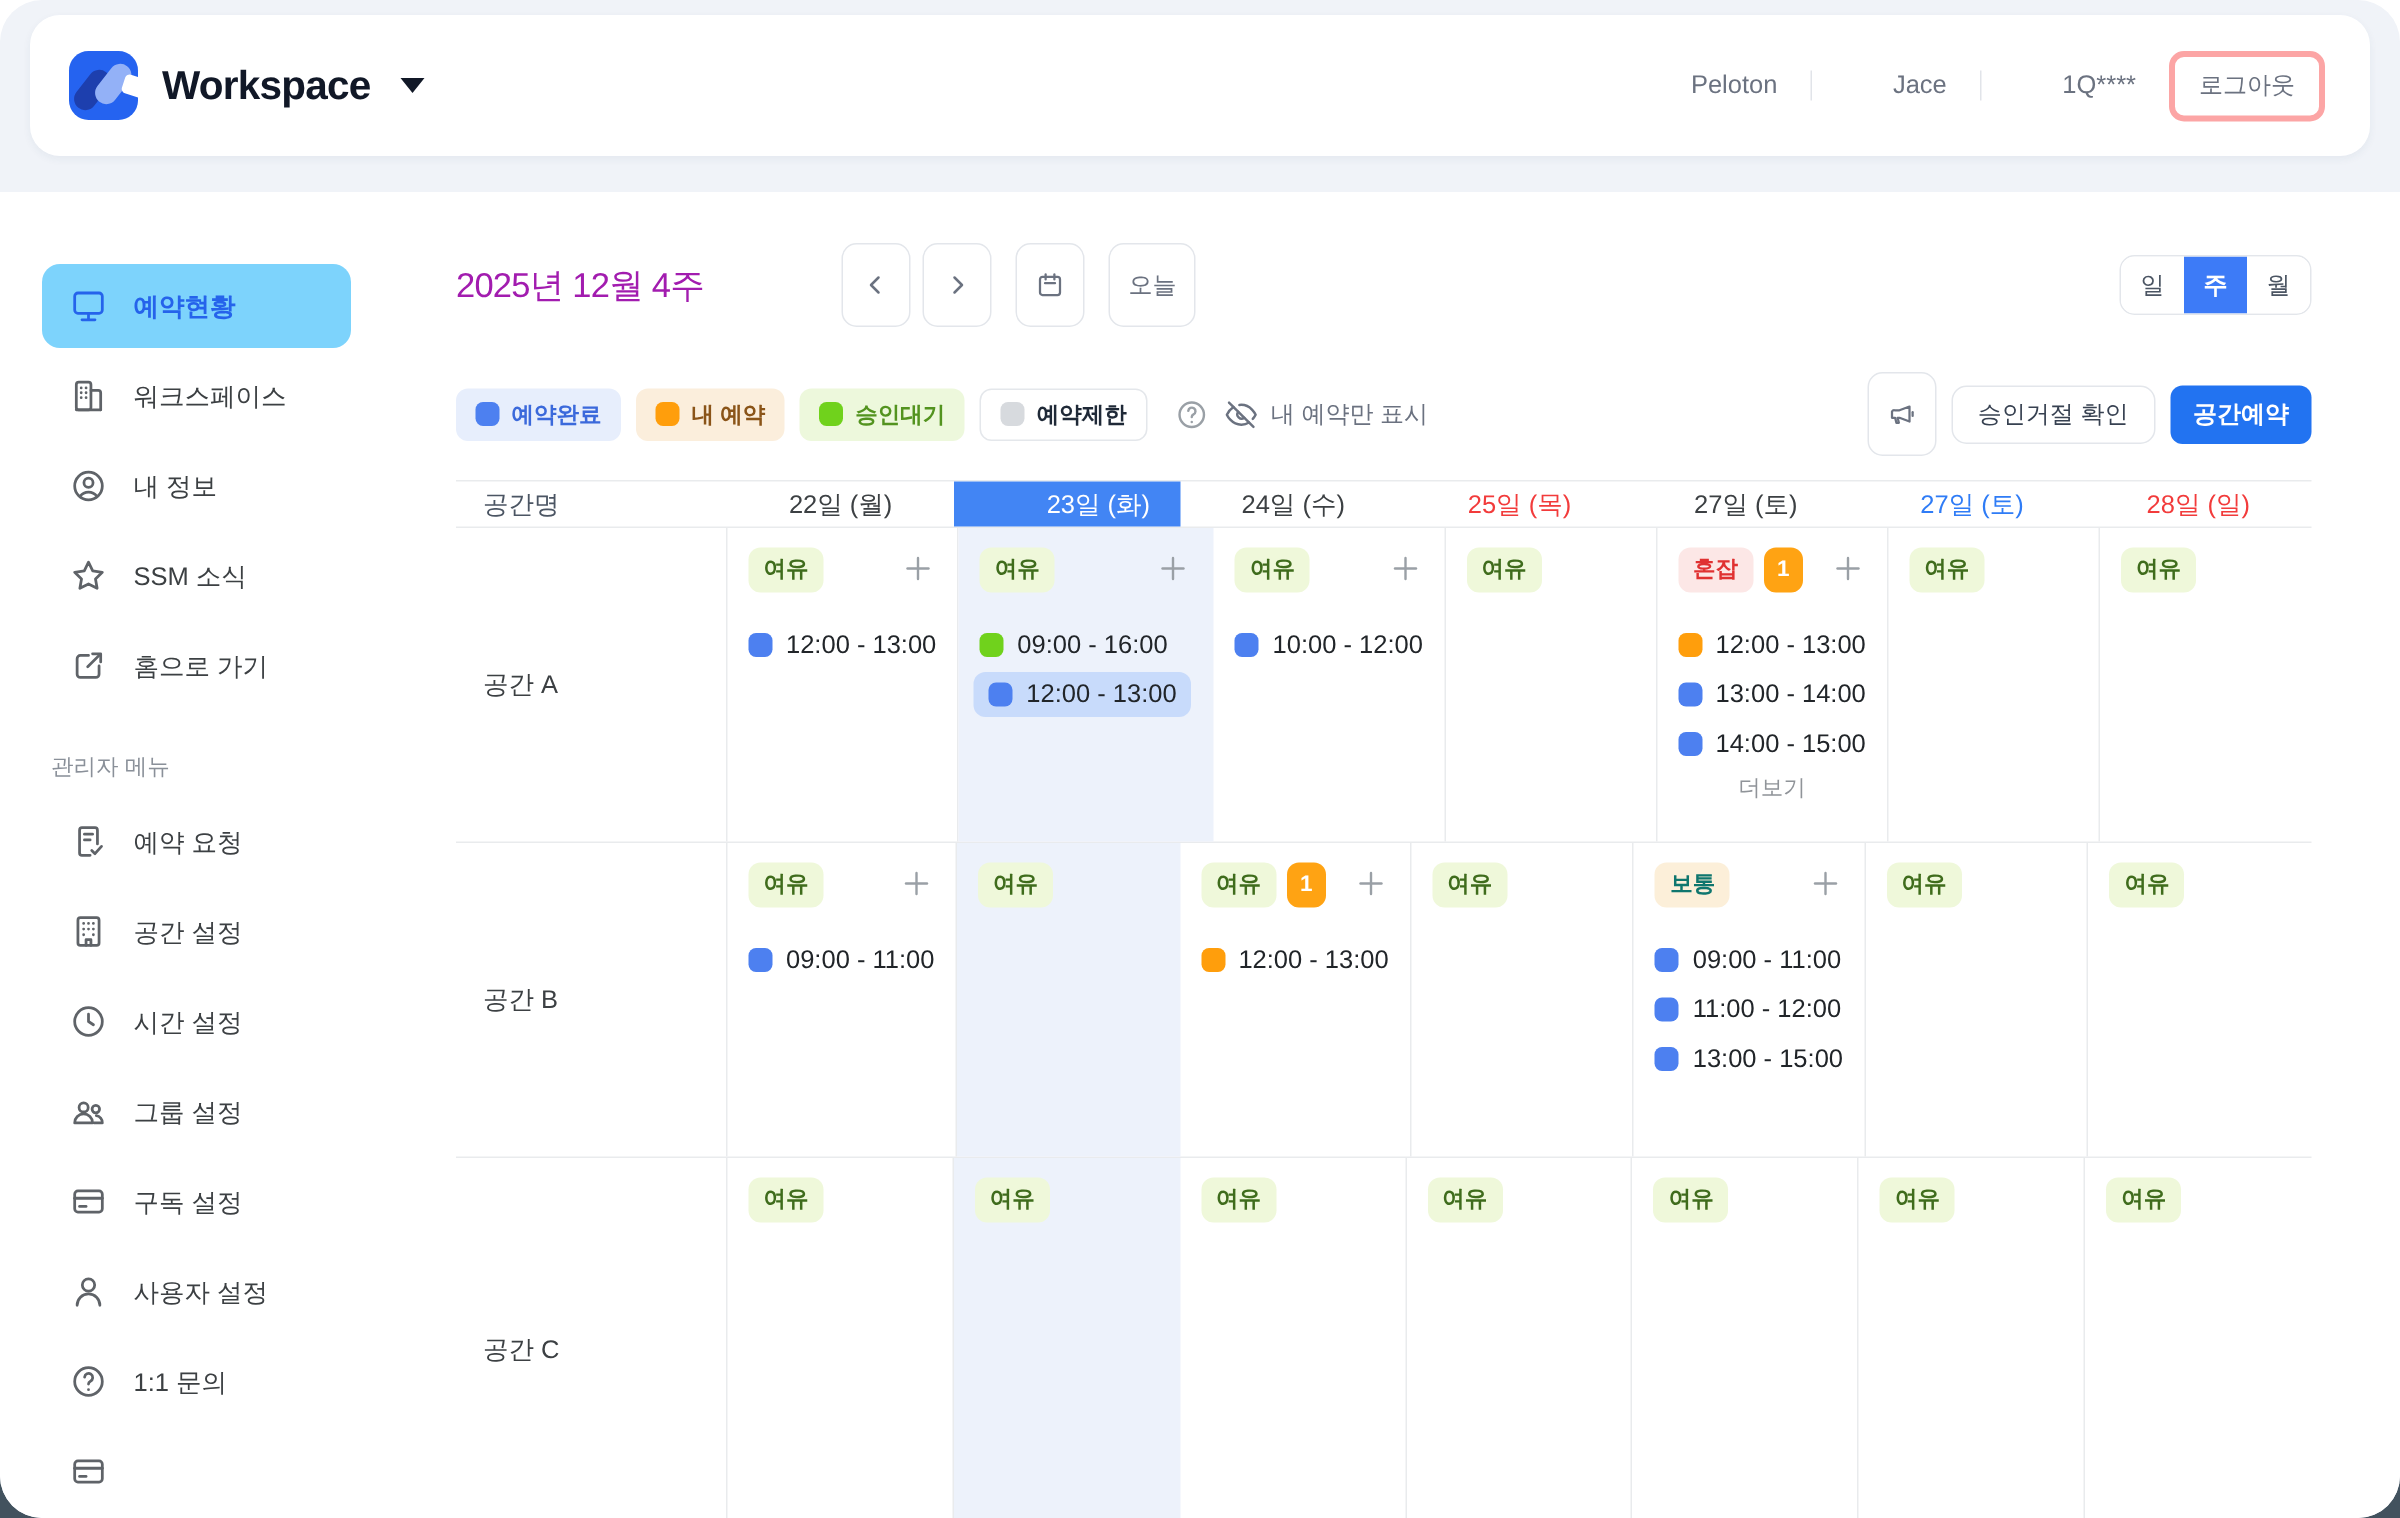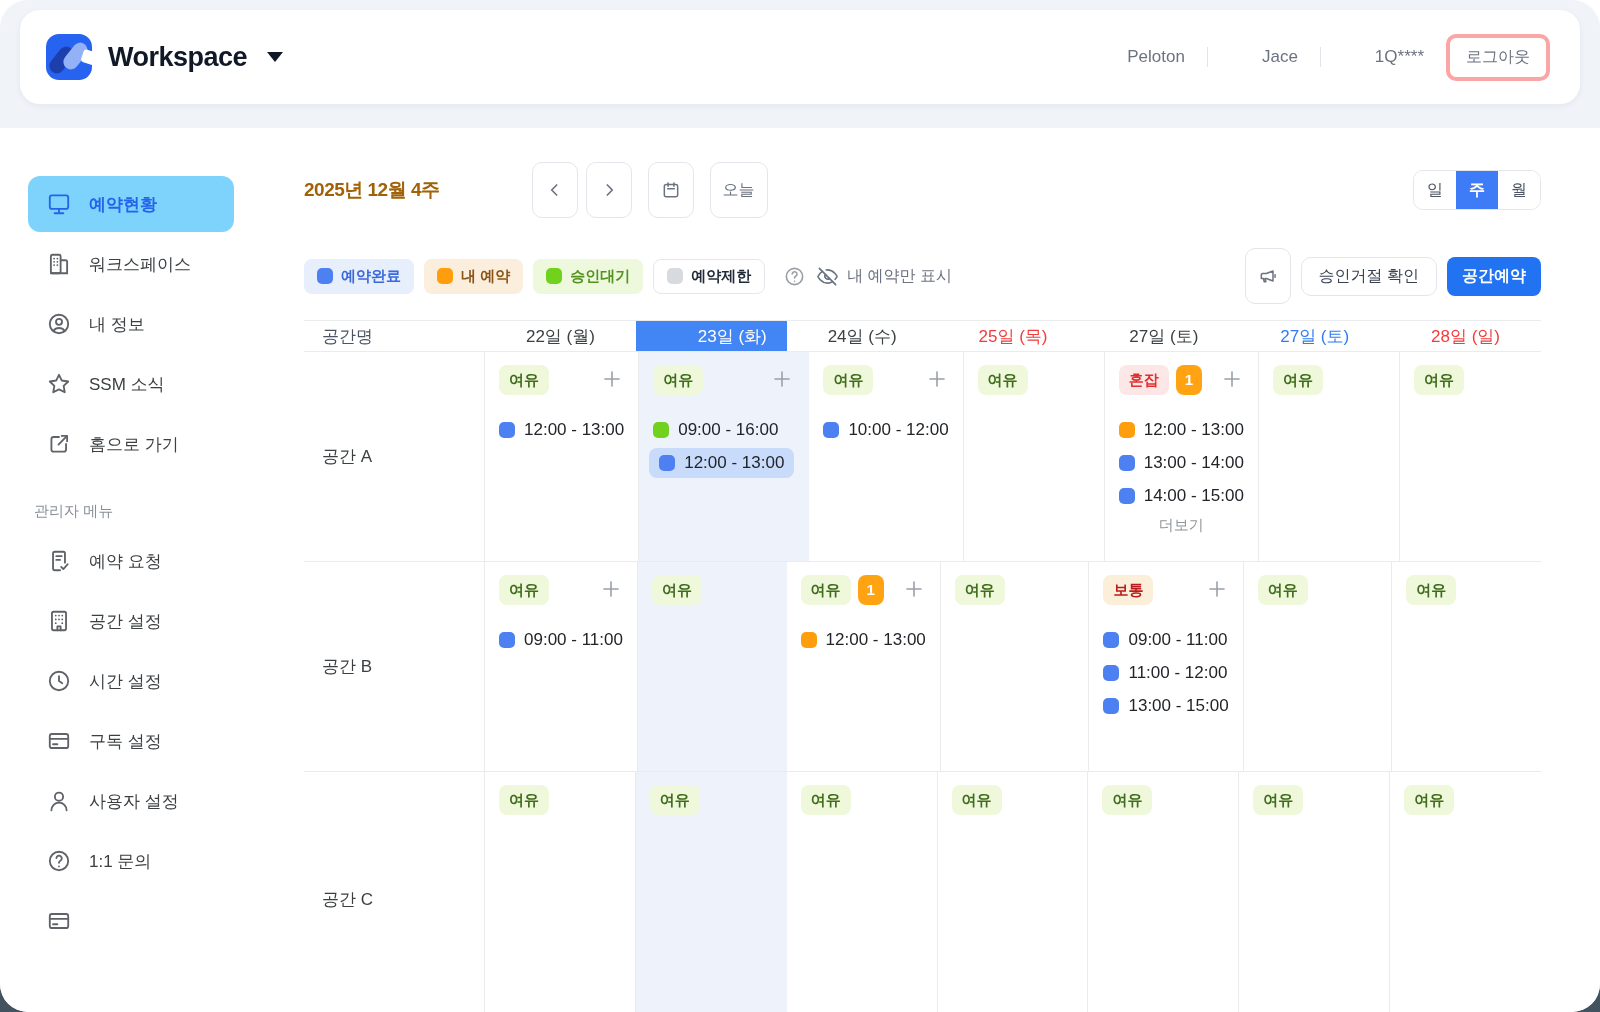--- a/index.html
+++ b/index.html
@@ -65,21 +65,21 @@
   }
   .side-item .s-icon { width:26px; height:26px; color:#5F6368; flex:0 0 auto; display:flex; }
   .side-item .s-icon svg { width:26px; height:26px; }
   .side-item.active { background:#7dd3fc; color:#2563EB; font-weight:bold; }
   .side-item.active .s-icon { color:#2563EB; }
   .side-section { font-size:15px; color:#8A9099; margin:30px 0 12px 6px; }
   
   .content { flex:1; padding:34px 59px 0 0; }
   .ctl-row { display:flex; align-items:center; justify-content:space-between; }
   .ctl-left { display:flex; align-items:center; gap:24px; }
-  .page-title { font-size:19px; font-weight:bold; color:#a16207; letter-spacing:-0.5px; }
+  .page-title { font-size:23px; font-weight:normal; color:#a21caf; letter-spacing:-0.5px; }
   .nav-btns { display:flex; align-items:center; gap:8px; margin-left:68px; }
   .sq-btn {
     min-width:38px; height:56px; border:1px solid #E3E6EB; border-radius:10px;
     background:#fff; display:flex; align-items:center; justify-content:center;
     color:#6B7280; cursor:pointer; font-size:16px; font-family:inherit; padding:4px 12px;
   }
   .sq-btn svg { width:20px; height:20px; }
   .seg {
     display:flex; border:1px solid #E3E6EB; border-radius:10px; overflow:hidden; background:#fff;
   }
@@ -136,21 +136,21 @@
   .day-cell { position:relative; border-right:1px solid #E9EBED; padding:13px 14px 0 14px; }
   .day-cell:last-child { border-right:none; }
   .day-cell.selected { background:#EDF2FB; border-right-color:transparent; }
   .cell-top { display:flex; align-items:flex-start; justify-content:space-between; min-height:34px; }
   .badge-group { display:flex; align-items:center; gap:7px; }
   .badge {
     font-size:15px; font-weight:bold; padding:6px 10px; border-radius:8px; line-height:1.2;
   }
   .badge.available { background:#EFF8DA; color:#3F6C1C; }
   .badge.busy { background:#FCE7E6; color:#E03131; }
-  .badge.moderate { background:#FCEFD9; color:#b91c1c; }
+  .badge.moderate { background:#FCEFD9; color:#0f766e; }
   .badge.count { background:#FFA313; color:#fff; padding:6px 9px; }
   .plus-btn {
     color:#9AA0A6; cursor:pointer; display:flex; align-items:center; margin-top:2px;
   }
   .plus-btn svg { width:24px; height:24px; }
   .bookings { margin-top:16px; display:flex; flex-direction:column; align-items:flex-start; }
   .booking {
     display:flex; align-items:center; gap:9px; font-size:17px; color:#212529;
     padding:5px 0; margin-bottom:3px; white-space:nowrap;
   }
@@ -266,20 +266,31 @@
           <span>공간 설정</span>
         </div>
         <div class="side-item">
           <span class="s-icon">
             <svg viewBox="0 0 24 24" fill="none" stroke="currentColor" stroke-width="1.7" stroke-linecap="round" stroke-linejoin="round">
               <circle cx="12" cy="12" r="8.5"></circle>
               <path d="M12 7.5V12l3 2"></path>
             </svg>
           </span>
           <span>시간 설정</span>
+        </div>
+        <div class="side-item">
+          <span class="s-icon">
+            <svg viewBox="0 0 24 24" fill="none" stroke="currentColor" stroke-width="1.7" stroke-linecap="round" stroke-linejoin="round">
+              <circle cx="9" cy="9.5" r="2.8"></circle>
+              <circle cx="16.5" cy="10.5" r="2.3"></circle>
+              <path d="M3.5 19a5.5 5.5 0 0 1 11 0z"></path>
+              <path d="M15.5 19h5a4.2 4.2 0 0 0-3.7-4.4"></path>
+            </svg>
+          </span>
+          <span>그룹 설정</span>
         </div>
         <div class="side-item">
           <span class="s-icon">
             <svg viewBox="0 0 24 24" fill="none" stroke="currentColor" stroke-width="1.7" stroke-linecap="round" stroke-linejoin="round">
               <rect x="3.5" y="5.5" width="17" height="13" rx="2"></rect>
               <path d="M3.5 10h17"></path>
               <path d="M6.5 15h4"></path>
             </svg>
           </span>
           <span>구독 설정</span>

